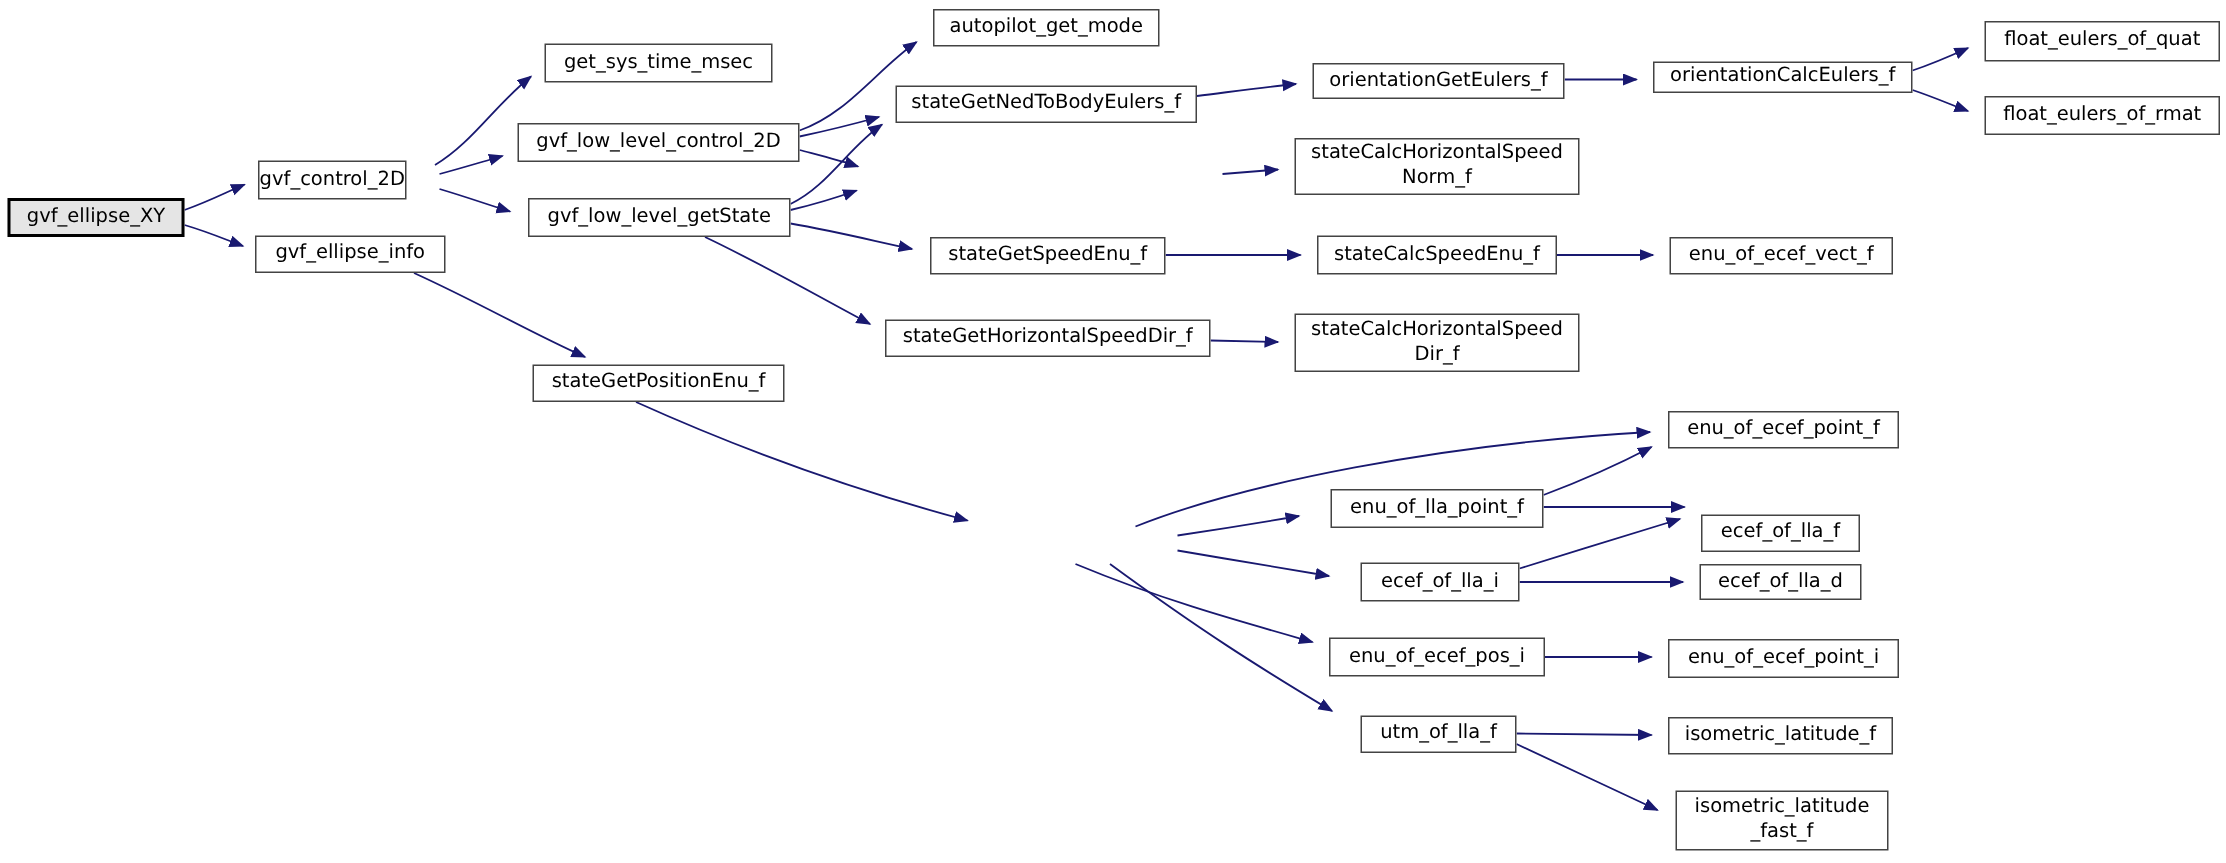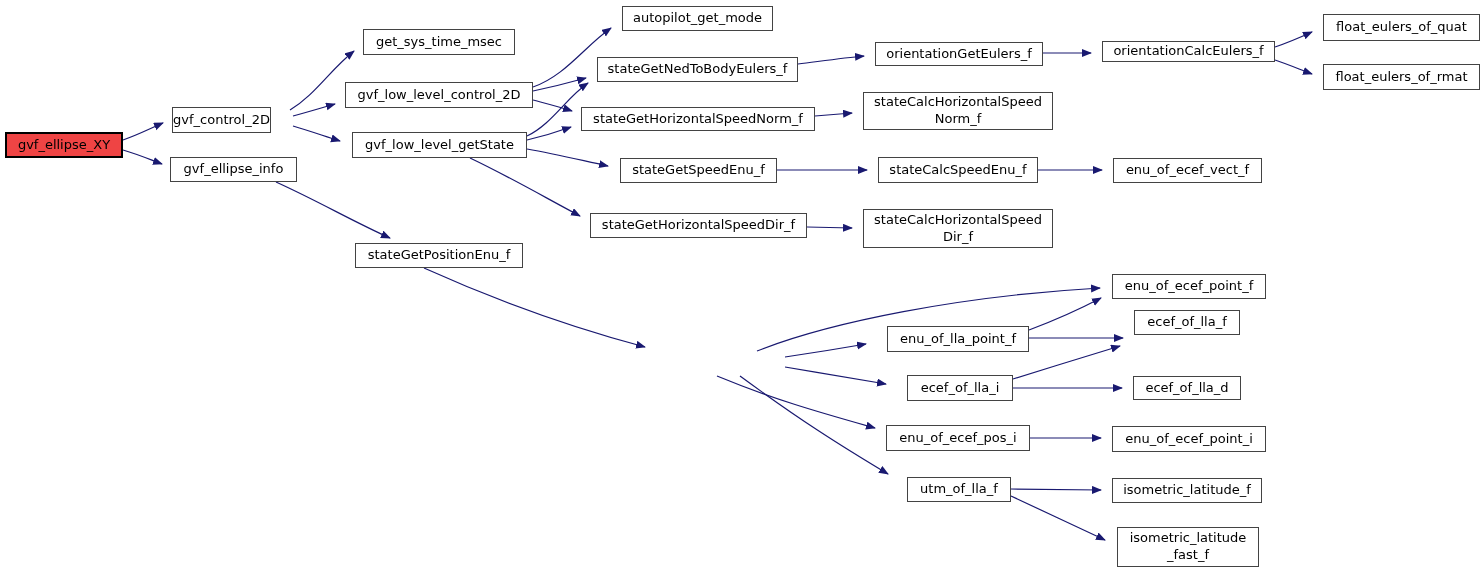--- a/index.html
+++ b/index.html
@@ -18,21 +18,21 @@
     border:1px solid #434343;
     color:#000000;
     font-size:13px;
     line-height:1.3;
     display:flex;align-items:center;justify-content:center;
     text-align:center;
     white-space:pre-line;
     cursor:pointer;
   }
   .node.root{
-    background:#ef4444;
+    background:#e5e5e5;
     border:2px solid #000000;
     cursor:default;
   }
 </style>
 </head>
 <body>
 
 <div id="canvas">
 
   <svg id="edges" width="1484" height="575" viewBox="0 0 1484 575" fill="none">
@@ -80,37 +80,36 @@
   </svg>
 
   <div class="node root" style="left:5px;top:132px;width:118px;height:26px">gvf_ellipse_XY</div>
   <div class="node" style="left:172px;top:107px;width:99px;height:26px">gvf_control_2D</div>
   <div class="node" style="left:170px;top:157px;width:127px;height:25px">gvf_ellipse_info</div>
   <div class="node" style="left:363px;top:29px;width:152px;height:26px">get_sys_time_msec</div>
   <div class="node" style="left:345px;top:82px;width:188px;height:26px">gvf_low_level_control_2D</div>
   <div class="node" style="left:352px;top:132px;width:175px;height:26px">gvf_low_level_getState</div>
   <div class="node" style="left:622px;top:6px;width:151px;height:25px">autopilot_get_mode</div>
   <div class="node" style="left:597px;top:57px;width:201px;height:25px">stateGetNedToBodyEulers_f</div>
-  <div class="node" style="left:581px;top:107px;width:234px;height:24px">stateGetHorizontalSpeedNorm_f</div>
   <div class="node" style="left:620px;top:158px;width:157px;height:25px">stateGetSpeedEnu_f</div>
   <div class="node" style="left:355px;top:243px;width:168px;height:25px">stateGetPositionEnu_f</div>
   <div class="node" style="left:590px;top:213px;width:217px;height:25px">stateGetHorizontalSpeedDir_f</div>
   <div class="node" style="left:875px;top:42px;width:168px;height:24px">orientationGetEulers_f</div>
   <div class="node" style="left:863px;top:92px;width:190px;height:38px">stateCalcHorizontalSpeed
 Norm_f</div>
   <div class="node" style="left:878px;top:157px;width:160px;height:26px">stateCalcSpeedEnu_f</div>
   <div class="node" style="left:863px;top:209px;width:190px;height:39px">stateCalcHorizontalSpeed
 Dir_f</div>
   <div class="node" style="left:1102px;top:41px;width:173px;height:21px">orientationCalcEulers_f</div>
   <div class="node" style="left:1323px;top:14px;width:157px;height:27px">float_eulers_of_quat</div>
   <div class="node" style="left:1323px;top:64px;width:157px;height:26px">float_eulers_of_rmat</div>
   <div class="node" style="left:1113px;top:158px;width:149px;height:25px">enu_of_ecef_vect_f</div>
   <div class="node" style="left:1112px;top:274px;width:154px;height:25px">enu_of_ecef_point_f</div>
   <div class="node" style="left:887px;top:326px;width:142px;height:26px">enu_of_lla_point_f</div>
-  <div class="node" style="left:1134px;top:310px;width:106px;height:25px">ecef_of_lla_f</div>
+  <div class="node" style="left:1134px;top:343px;width:106px;height:25px">ecef_of_lla_f</div>
   <div class="node" style="left:907px;top:375px;width:106px;height:26px">ecef_of_lla_i</div>
   <div class="node" style="left:1133px;top:376px;width:108px;height:24px">ecef_of_lla_d</div>
   <div class="node" style="left:886px;top:425px;width:144px;height:26px">enu_of_ecef_pos_i</div>
   <div class="node" style="left:1112px;top:426px;width:154px;height:26px">enu_of_ecef_point_i</div>
   <div class="node" style="left:907px;top:477px;width:104px;height:25px">utm_of_lla_f</div>
   <div class="node" style="left:1112px;top:478px;width:150px;height:25px">isometric_latitude_f</div>
   <div class="node" style="left:1117px;top:527px;width:142px;height:40px">isometric_latitude
 _fast_f</div>
 
 </div>

